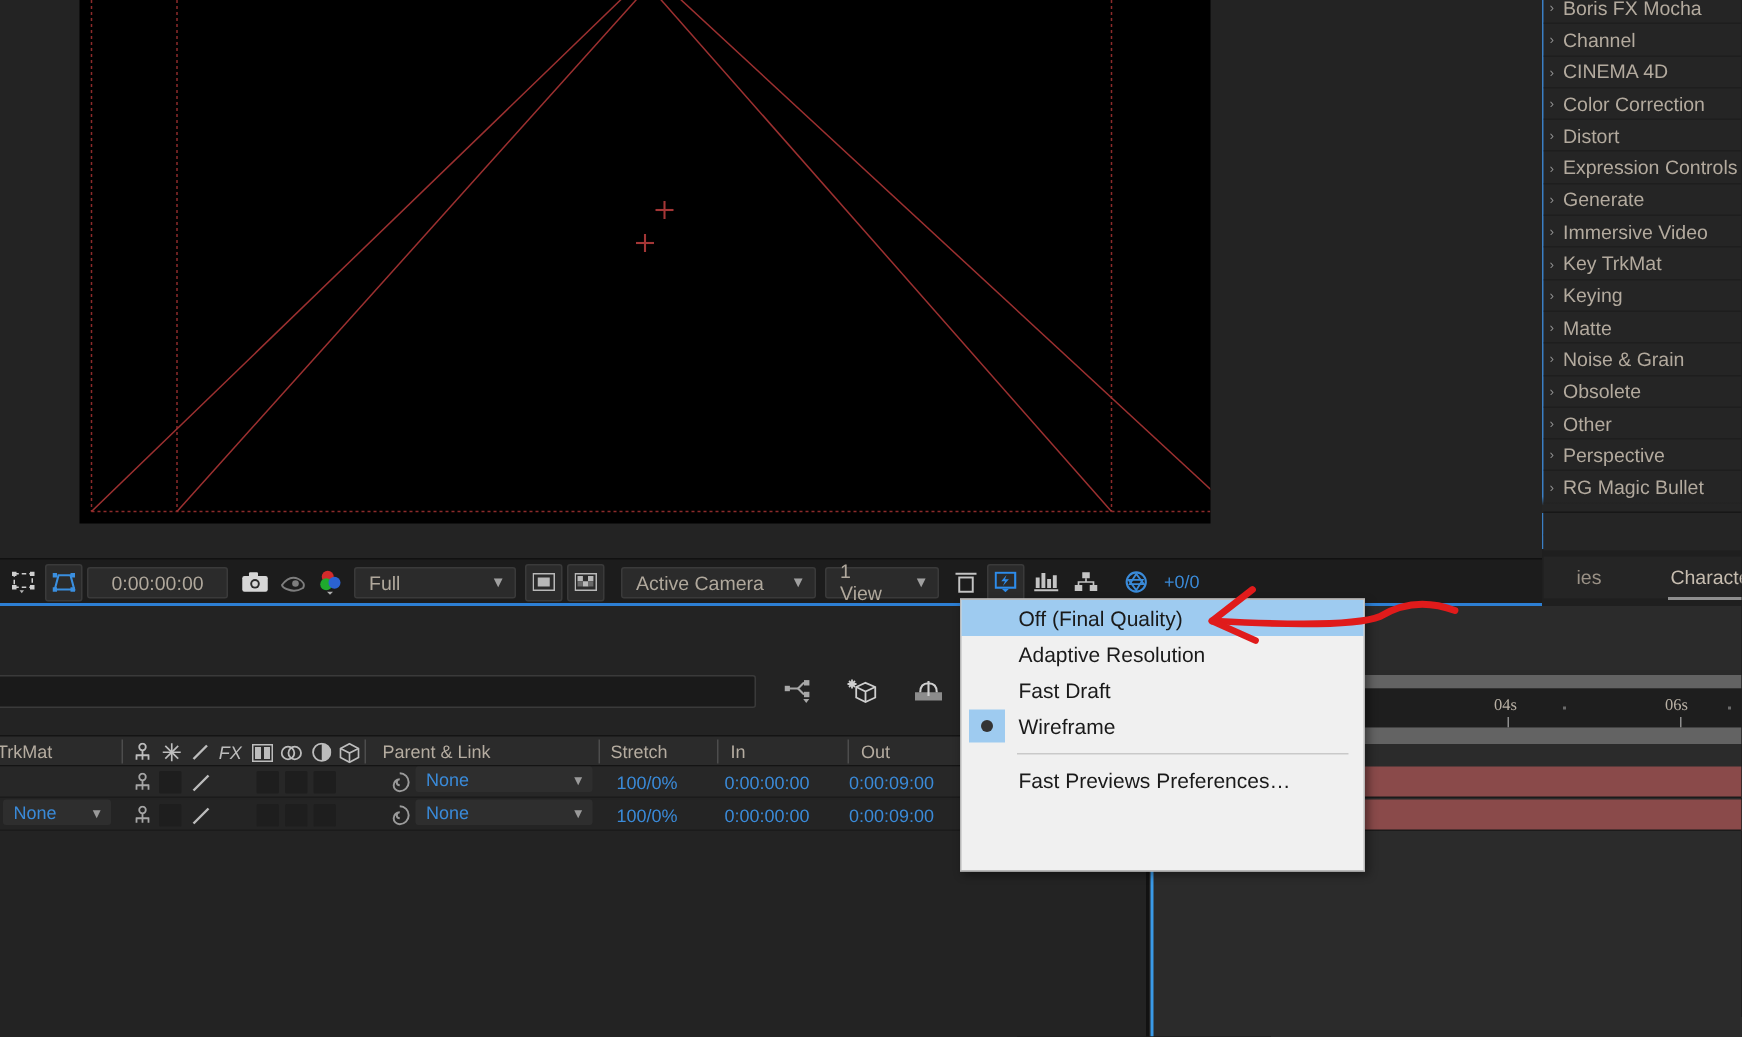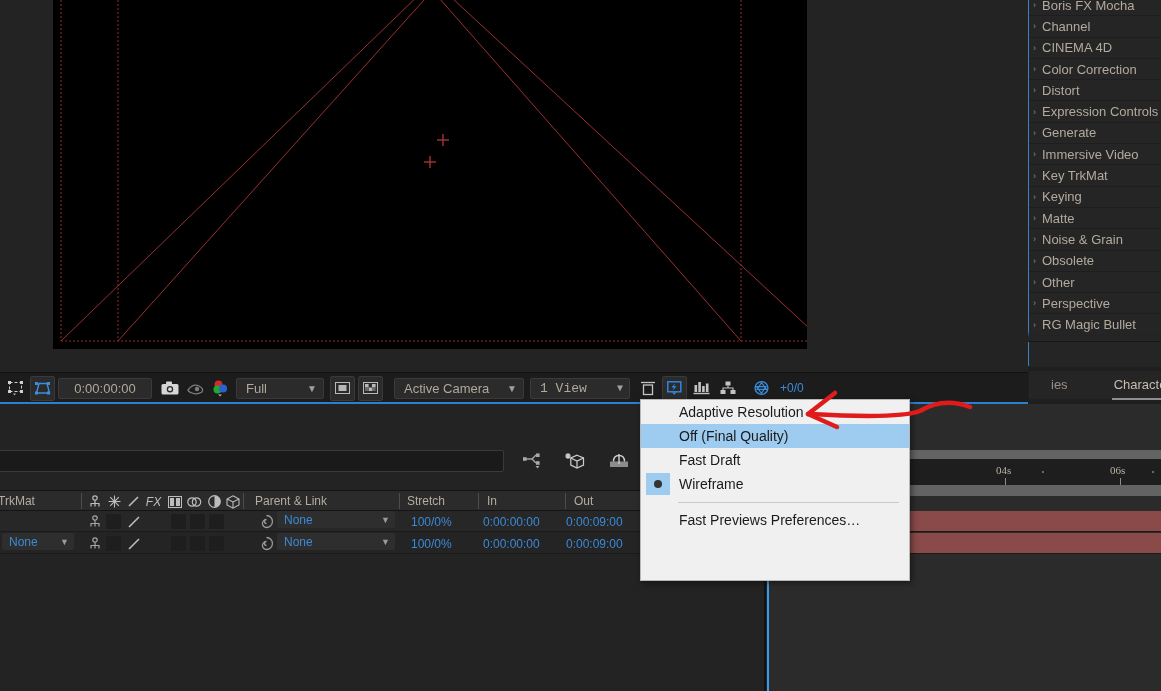--- a/index.html
+++ b/index.html
@@ -432,21 +432,21 @@
     </svg>
   </div>
   <div class="tb-btn">
     <svg width="19" height="18" viewBox="0 0 19 18">
       <circle cx="6.5" cy="5.5" r="4" fill="#d22b2b"></circle>
       <circle cx="5.5" cy="10.5" r="4" fill="#1faa2e"></circle>
       <circle cx="11" cy="9.5" r="4" fill="#2b62d2"></circle>
       <path d="M6 15.5 L10 15.5 L8 17.5 Z" fill="#b0b0b0"></path>
     </svg>
   </div>
-  <div class="tb-select" style="width:88px;">
+  <div class="tb-select" style="width:108px;">
     <span>Full</span>
     <span class="caret">▼</span>
   </div>
   <div class="tb-btn boxed">
     <svg width="15" height="12" viewBox="0 0 15 12">
       <rect x="0.5" y="0.5" width="14" height="11" fill="none" stroke="#b8b8b8"></rect>
       <rect x="3.5" y="3" width="8" height="6" fill="#b8b8b8"></rect>
     </svg>
   </div>
   <div class="tb-btn boxed">
@@ -457,21 +457,21 @@
       <rect x="5.6" y="5.5" width="3.6" height="3.5" fill="#b8b8b8"></rect>
       <rect x="2" y="5.5" width="3.6" height="3.5" fill="#6a6a6a"></rect>
       <rect x="9" y="5.5" width="3.6" height="3.5" fill="#6a6a6a"></rect>
     </svg>
   </div>
   <div class="tb-sep"></div>
   <div class="tb-select" style="width:130px;">
     <span>Active Camera</span>
     <span class="caret">▼</span>
   </div>
-  <div class="tb-select" style="width:100px;font-family:Liberation Mono, monospace;">
+  <div class="tb-select" style="width:76px;">
     <span>1 View</span>
     <span class="caret">▼</span>
   </div>
   <div class="tb-btn">
     <svg width="16" height="15" viewBox="0 0 16 15">
       <line x1="1" y1="1.5" x2="15" y2="1.5" stroke="#c4c4c4" stroke-width="1.3"></line>
       <rect x="3.5" y="4" width="9" height="9.5" fill="none" stroke="#c4c4c4" stroke-width="1.3"></rect>
     </svg>
   </div>
   <div class="tb-btn boxed active-blue">
@@ -772,27 +772,27 @@
 <div id="ruler-band-bot"></div>
 
 <div class="bar-layer" style="top:511px;"></div>
 <div class="bar-layer" style="top:533px;"></div>
 
 <div id="tl-divider"></div>
 <div id="playhead"></div>
 
 <div id="ctx-menu">
   <div id="ctx-items">
+      <div class="ctx-item selected">
+        <span class="ctx-bullet-cell"></span>
+        <span class="lbl">Off (Final Quality)</span>
+      </div>
       <div class="ctx-item">
         <span class="ctx-bullet-cell"></span>
         <span class="lbl">Adaptive Resolution</span>
-      </div>
-      <div class="ctx-item selected">
-        <span class="ctx-bullet-cell"></span>
-        <span class="lbl">Off (Final Quality)</span>
       </div>
       <div class="ctx-item">
         <span class="ctx-bullet-cell"></span>
         <span class="lbl">Fast Draft</span>
       </div>
       <div class="ctx-item">
         <span class="ctx-bullet-cell on">
           <span class="dot"></span>
         </span>
         <span class="lbl">Wireframe</span>

